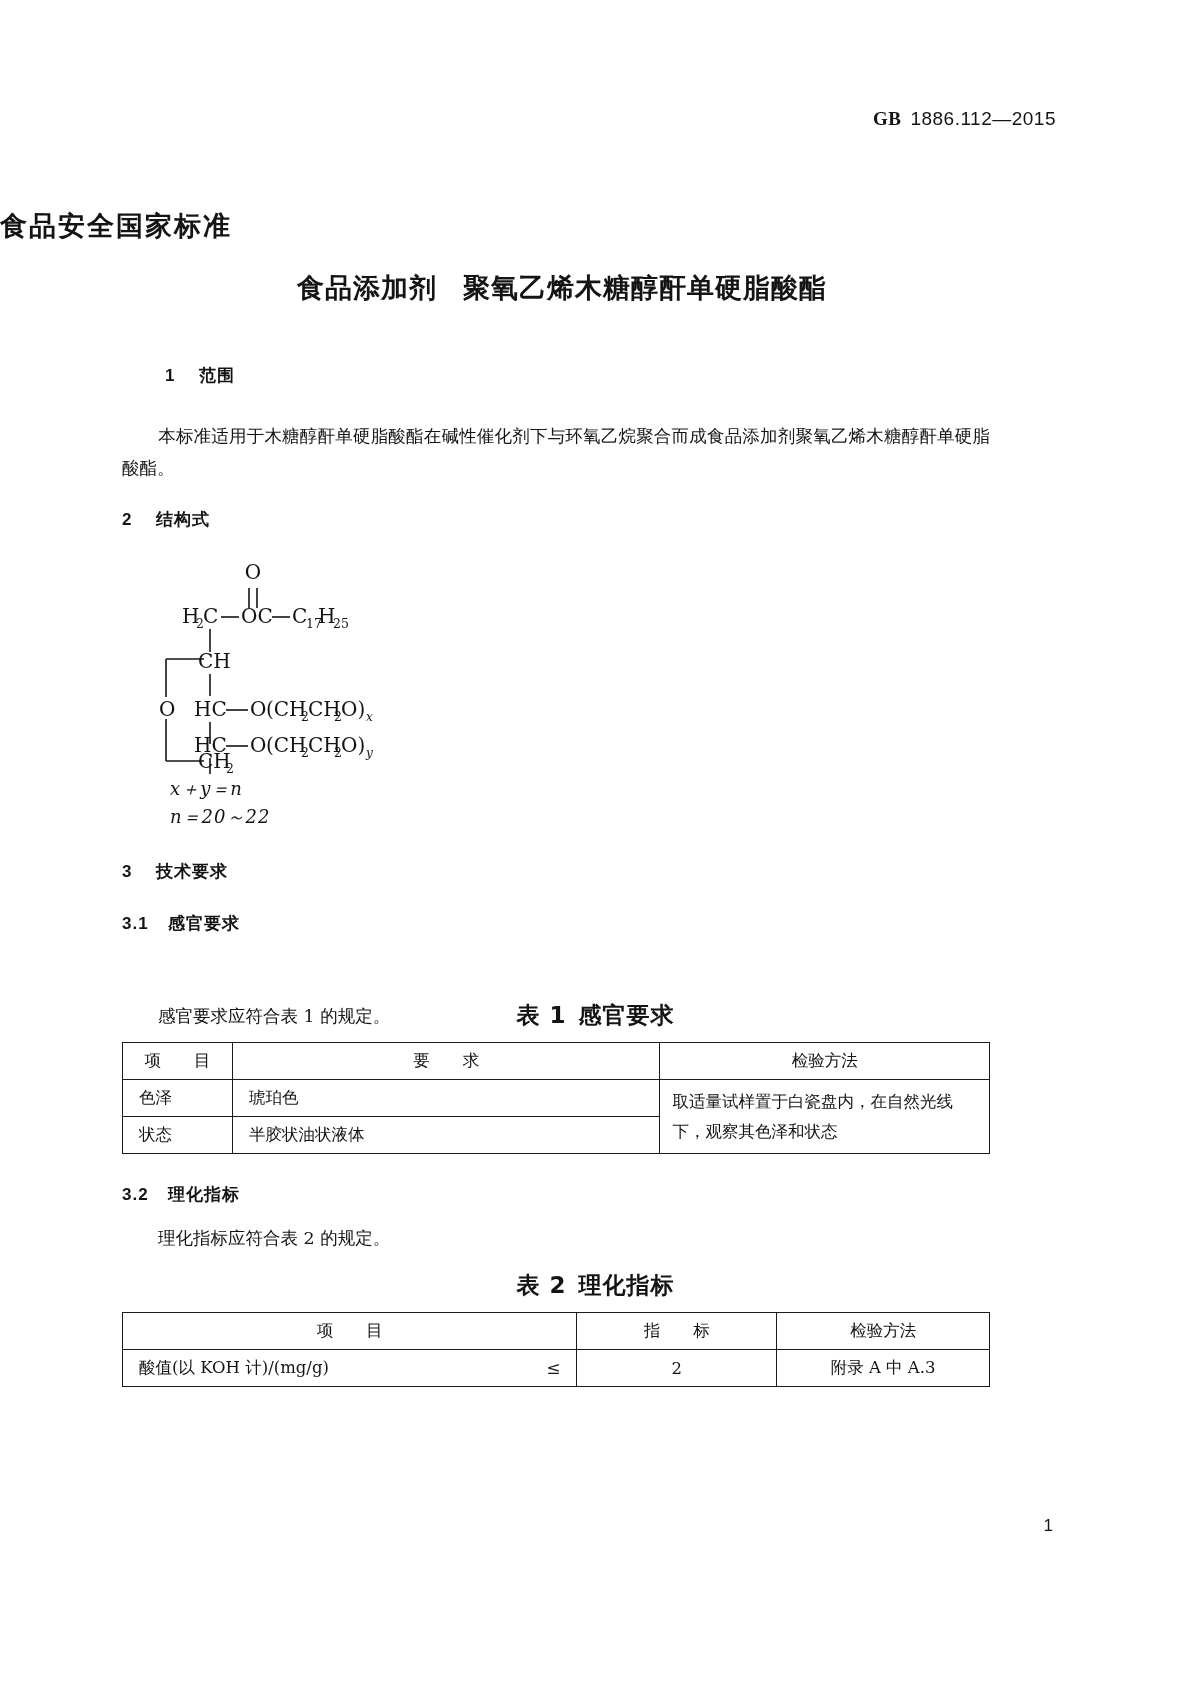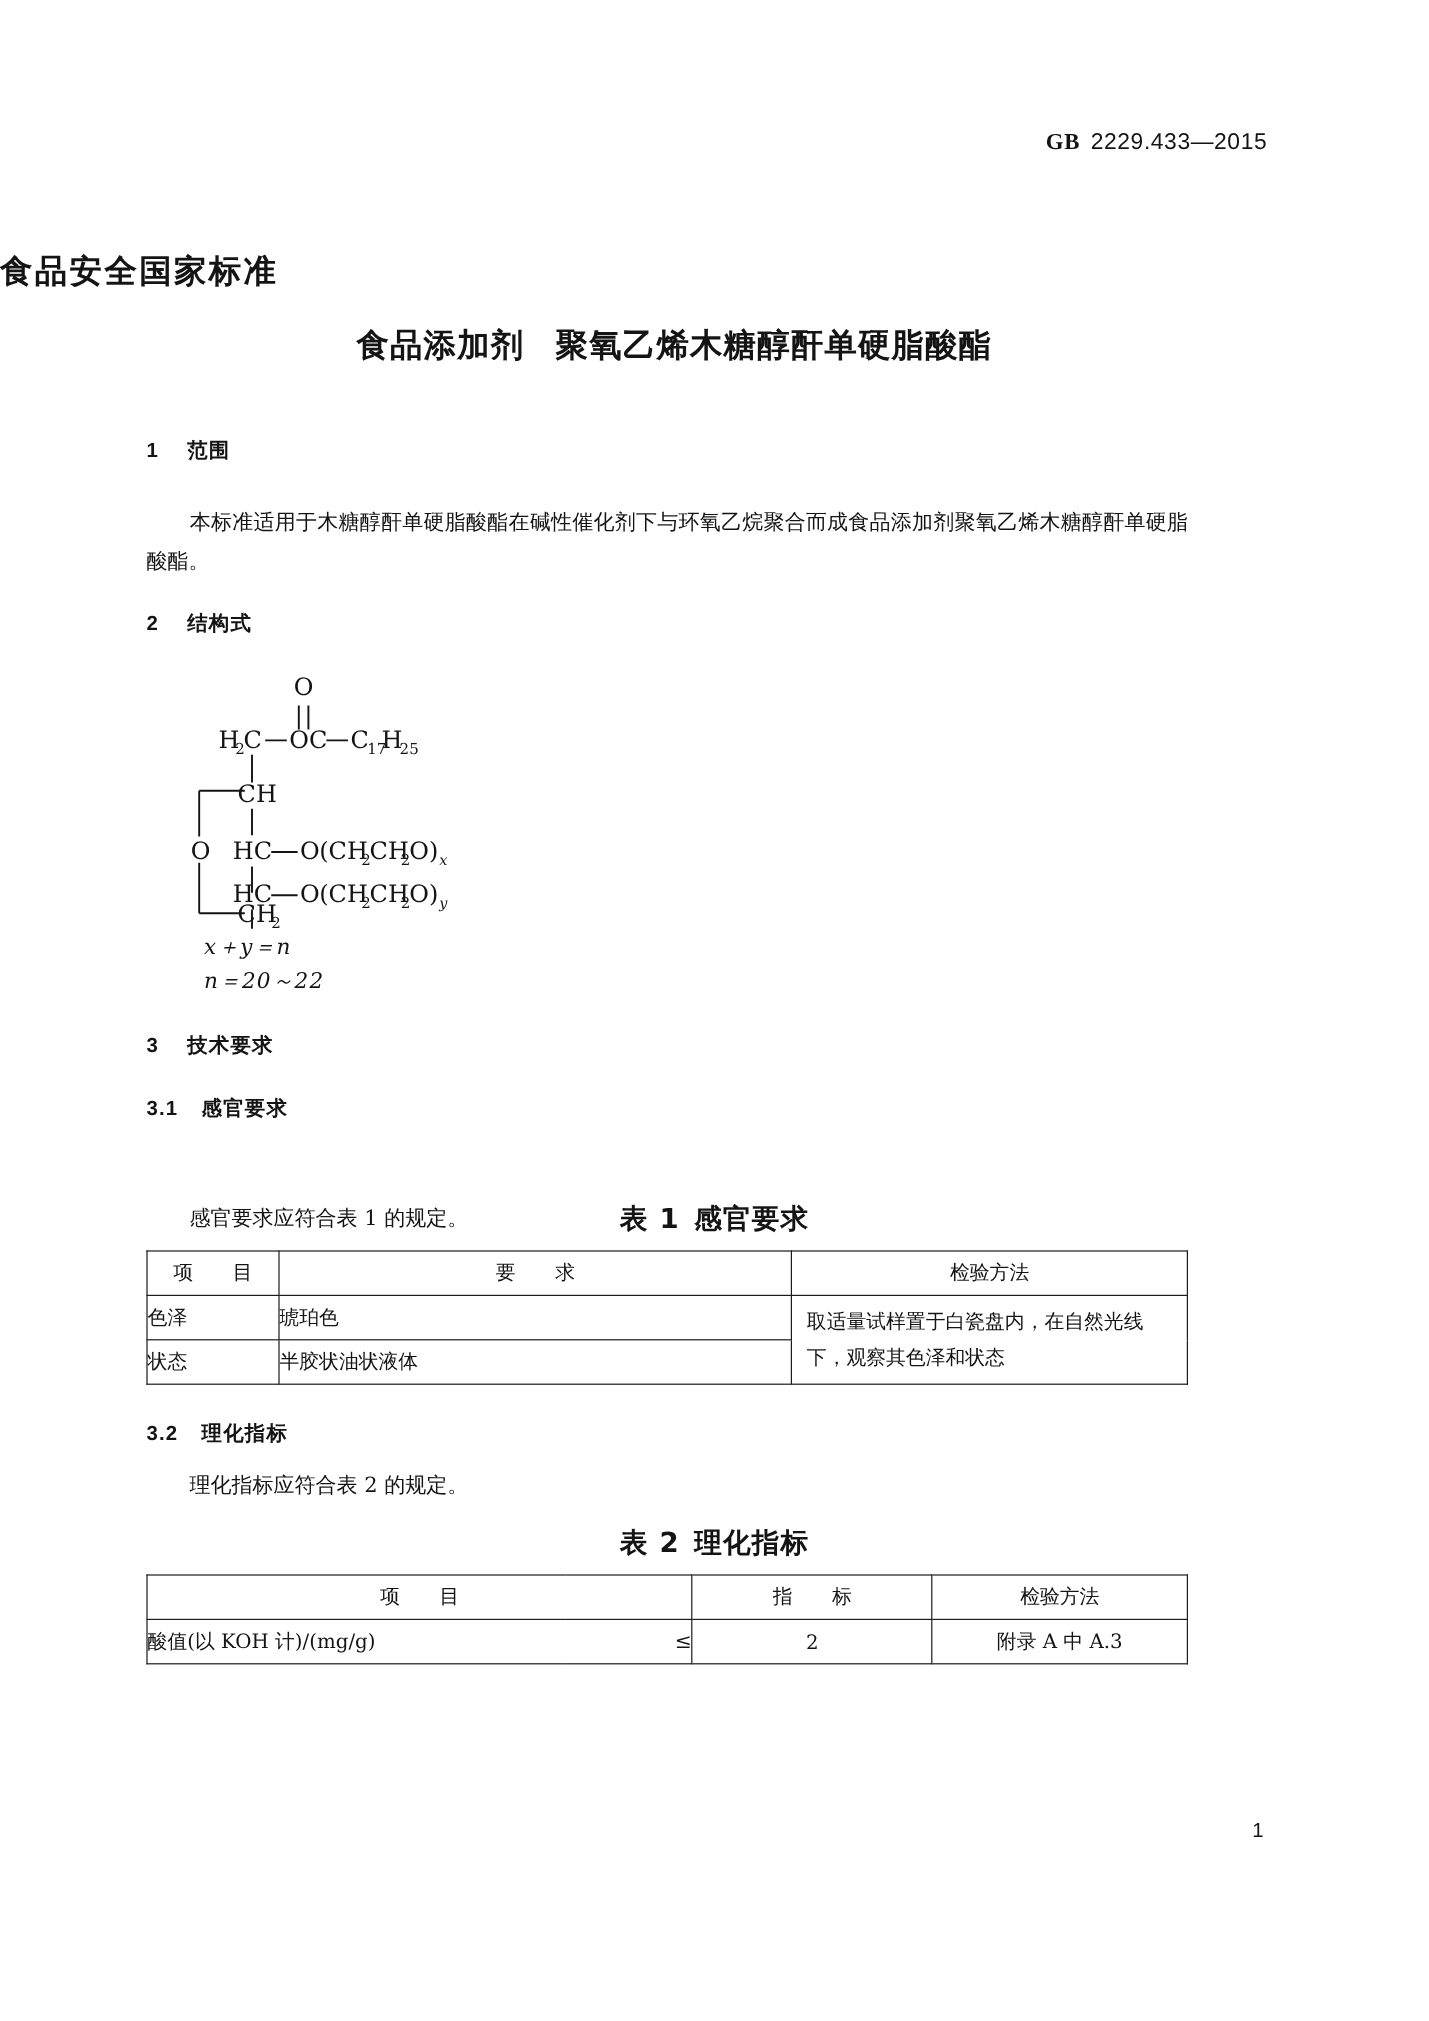--- a/index.html
+++ b/index.html
@@ -89,21 +89,21 @@
   
   table.std {
     position:absolute;
     border-collapse:collapse;
     font-family:"DejaVu Serif", serif;
     font-size:16.5px;
     color:#141414;
   }
   table.std td, table.std th {
     border:1px solid #1c1c1c;
-    padding:7px 0;
+    padding:7px 16px;
     font-weight:normal;
     vertical-align:middle;
   }
   table.std th { text-align:center; }
   .c { text-align:center; }
   .l { text-align:left; }
   .le-cell { text-align:right; padding-right:18px; font-size:17px; }
 
   
   .page-num {
@@ -111,29 +111,29 @@
     font-family:"Liberation Sans", sans-serif;
     font-size:17px;
   }
 </style>
 </head>
 <body>
 
 <div class="page">
 
   <div class="doc-header">
-    <span class="gb">GB</span><span class="num">2229.433—2015</span>
+    <span class="gb">GB</span><span class="num">1886.112—2015</span>
   </div>
 
   <div class="title-main">食品安全国家标准</div>
   <div class="title-sub">
     <span>食品添加剂</span><span class="gap"></span><span>聚氧乙烯木糖醇酐单硬脂酸酯</span>
   </div>
 
-  <div class="h1" style="top:364px;">
+  <div class="h1" style="top:364px;margin-left:43px;">
     <span class="numlbl">1</span><span>范围</span>
   </div>
   <div class="para" style="top:420px;">
     <span class="indent"></span><span>本标准适用于木糖醇酐单硬脂酸酯在碱性催化剂下与环氧乙烷聚合而成食品添加剂聚氧乙烯木糖醇酐单硬脂酸酯。</span>
   </div>
 
   <div class="h1" style="top:508px;">
     <span class="numlbl">2</span><span>结构式</span>
   </div>
 

